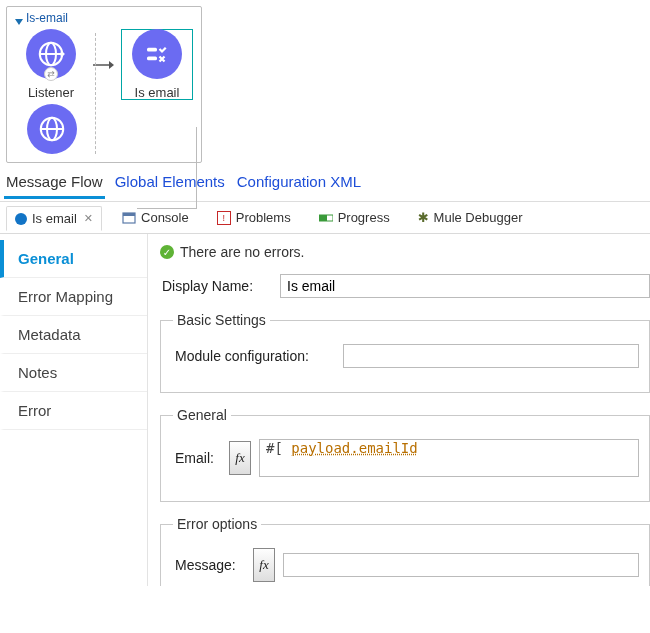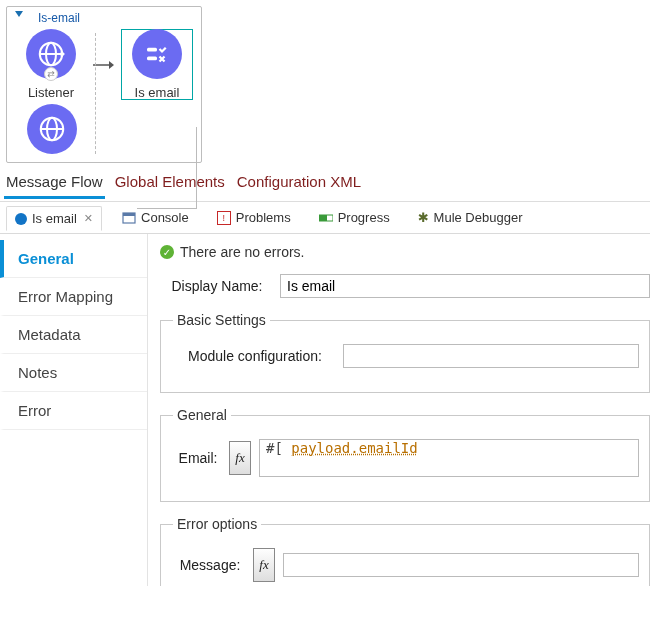--- a/index.html
+++ b/index.html
@@ -20,22 +20,22 @@
     border: 1px solid #bdbdbd;
     border-radius: 2px;
     width: 196px;
     position: relative;
     padding: 4px 8px 8px 8px;
   }
   .flow-title {
     font-size: 12px;
     color: #1659a8;
     display: flex;
-    align-items: flex-start;
-    gap: 15px;
+    align-items: flex-end;
+    gap: 3px;
   }
   .caret-down {
     width: 0; height: 0;
     border-left: 4px solid transparent;
     border-right: 4px solid transparent;
     border-top: 6px solid #1a6fb0;
     display: inline-block;
   }
   .flow-row { display: flex; align-items: center; gap: 6px; margin-top: 4px; }
   .comp { display: flex; flex-direction: column; align-items: center; width: 78px; }
@@ -76,21 +76,21 @@
 
   
   .editor-tabs {
     display:flex;
     gap:8px;
     font-size:15px;
     padding: 6px 8px 2px 4px;
     border-bottom: 1px solid #ddd;
     margin-top: 2px;
   }
-  .editor-tabs .etab { color:#7f1d1d; padding: 2px 2px 6px 2px; cursor:pointer; }
+  .editor-tabs .etab { color:#1d4ed8; padding: 2px 2px 6px 2px; cursor:pointer; }
   .editor-tabs .etab.active { color:#333; border-bottom:3px solid #0a8fd6; }
 
   
   .panel-tabbar {
     display:flex;
     align-items:center;
     gap:12px;
     height:32px;
     border-bottom:1px solid #dadada;
     padding-left:6px;
@@ -123,21 +123,21 @@
     cursor:pointer;
     border-left:4px solid transparent;
   }
   .props-nav .navitem.active { color:#0a8fd6; border-left:4px solid #0a8fd6; font-weight:600; }
 
   .props-body { flex:1; padding:10px 0 0 12px; overflow:hidden; }
   .no-errors { display:flex; align-items:center; gap:6px; font-size:14px; color:#333; margin-bottom:14px; }
   .ok-circle { width:14px; height:14px; border-radius:50%; background:#5fb336; display:inline-flex;align-items:center;justify-content:center;color:#fff;font-size:10px; }
 
   .form-row { display:flex; align-items:center; gap:8px; margin:6px 0 14px 2px; font-size:14px; }
-  .form-row label { min-width:110px; color:#222;text-align:center; }
+  .form-row label { min-width:110px; color:#222; }
   .form-row input[type=text] {
     flex:1;
     border:1px solid #bbb;
     height:24px;
     padding:0 6px;
     font-size:14px;
   }
 
   fieldset {
     border:1px solid #c9c9c9;

